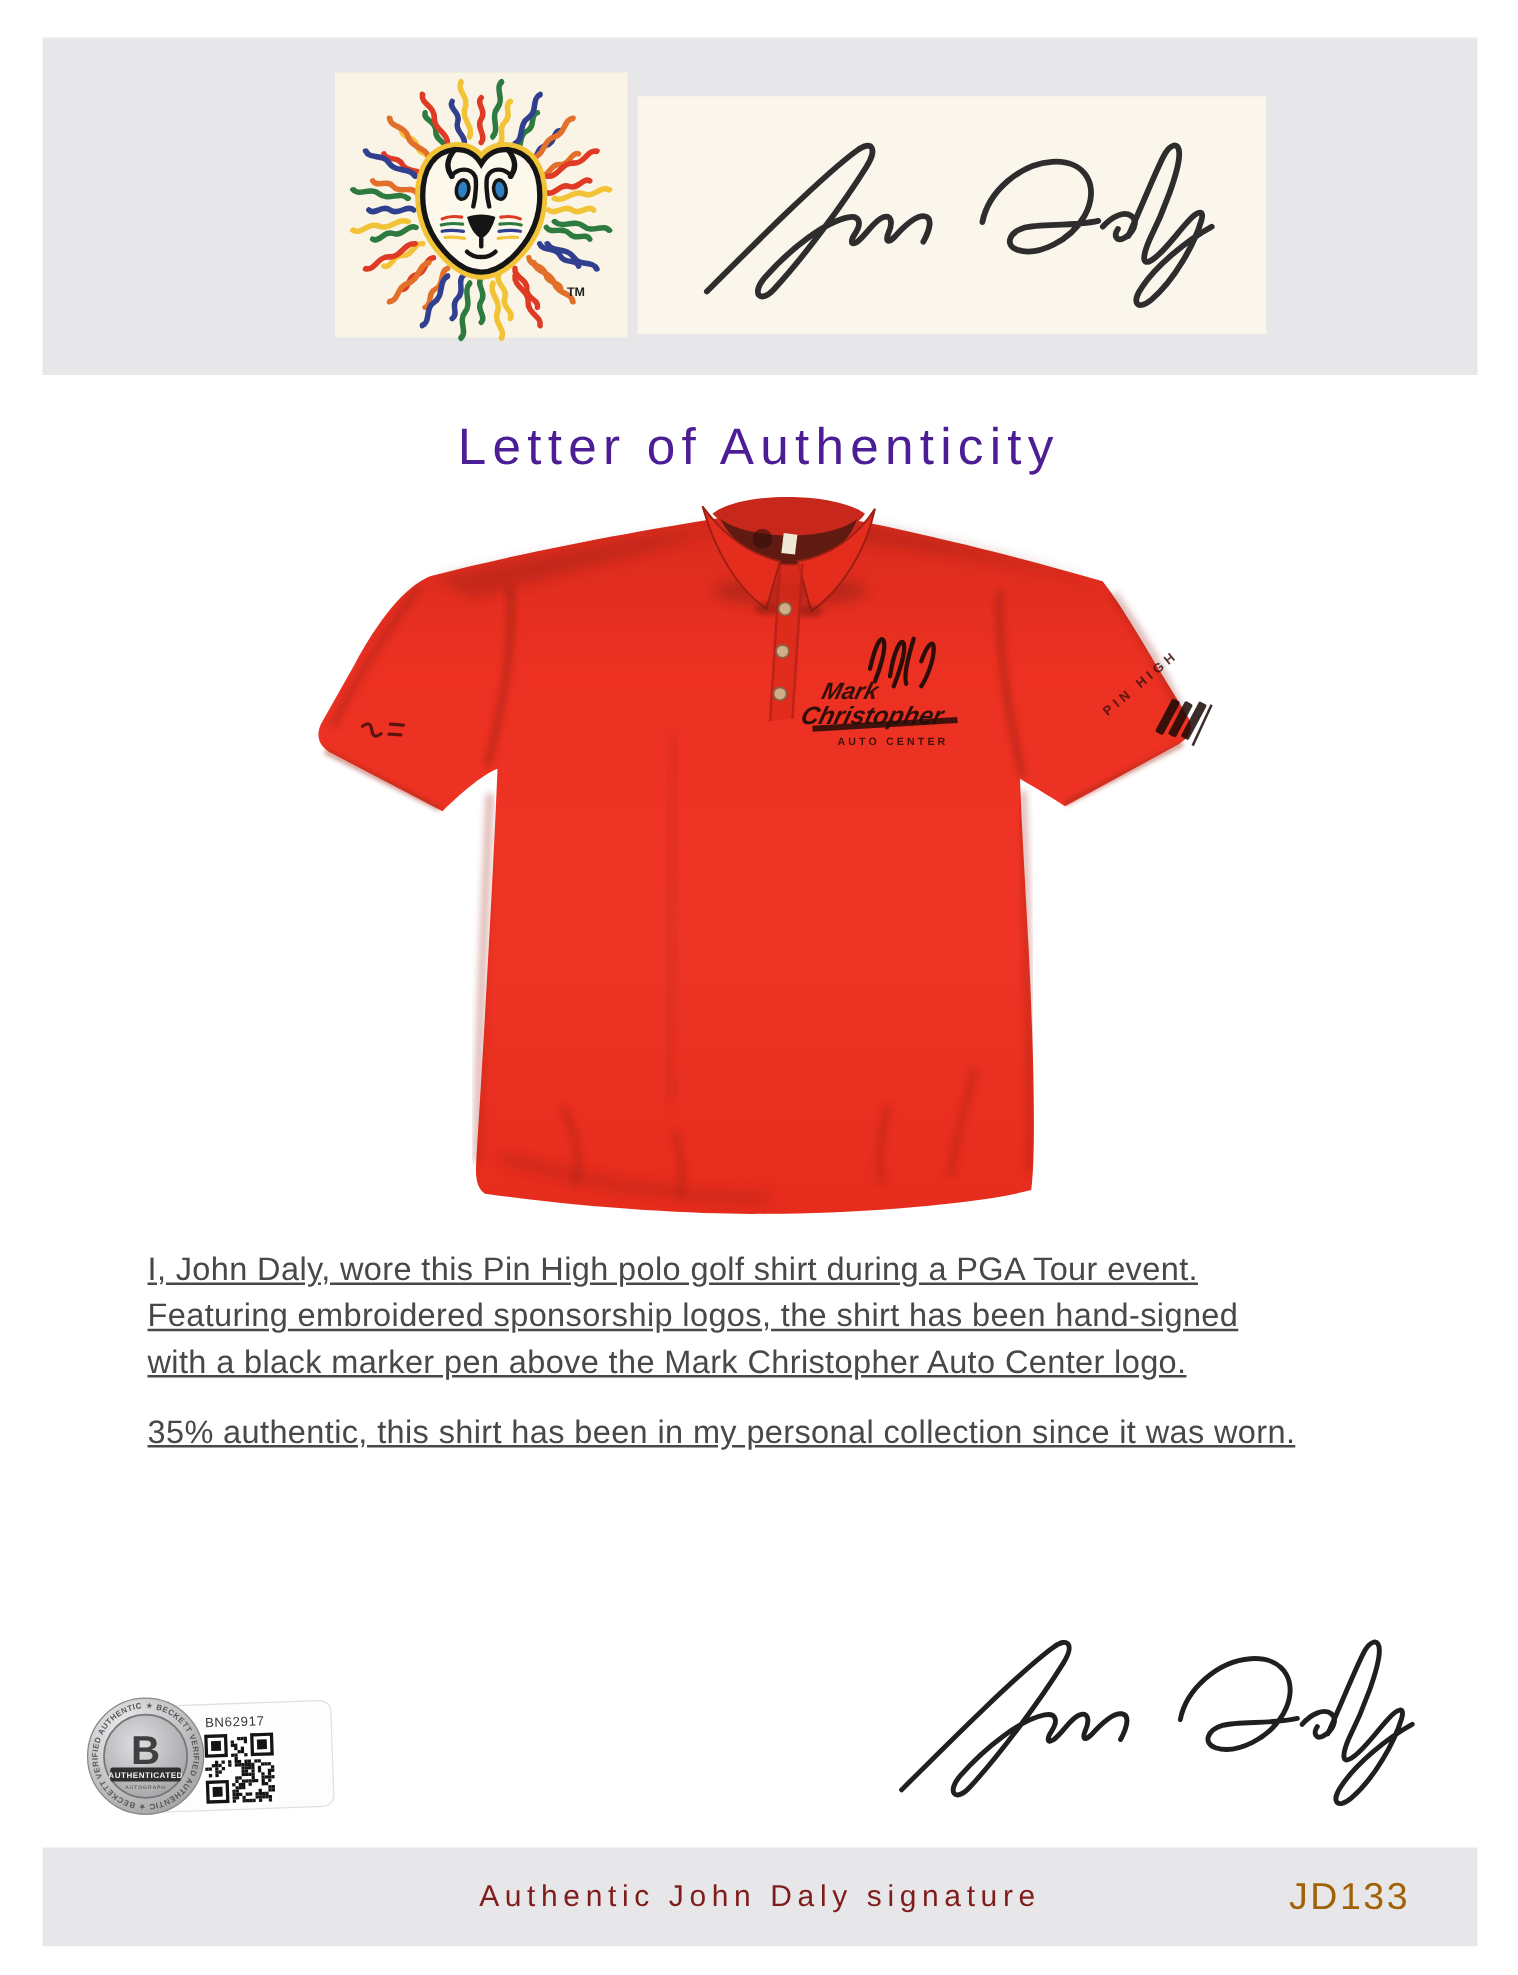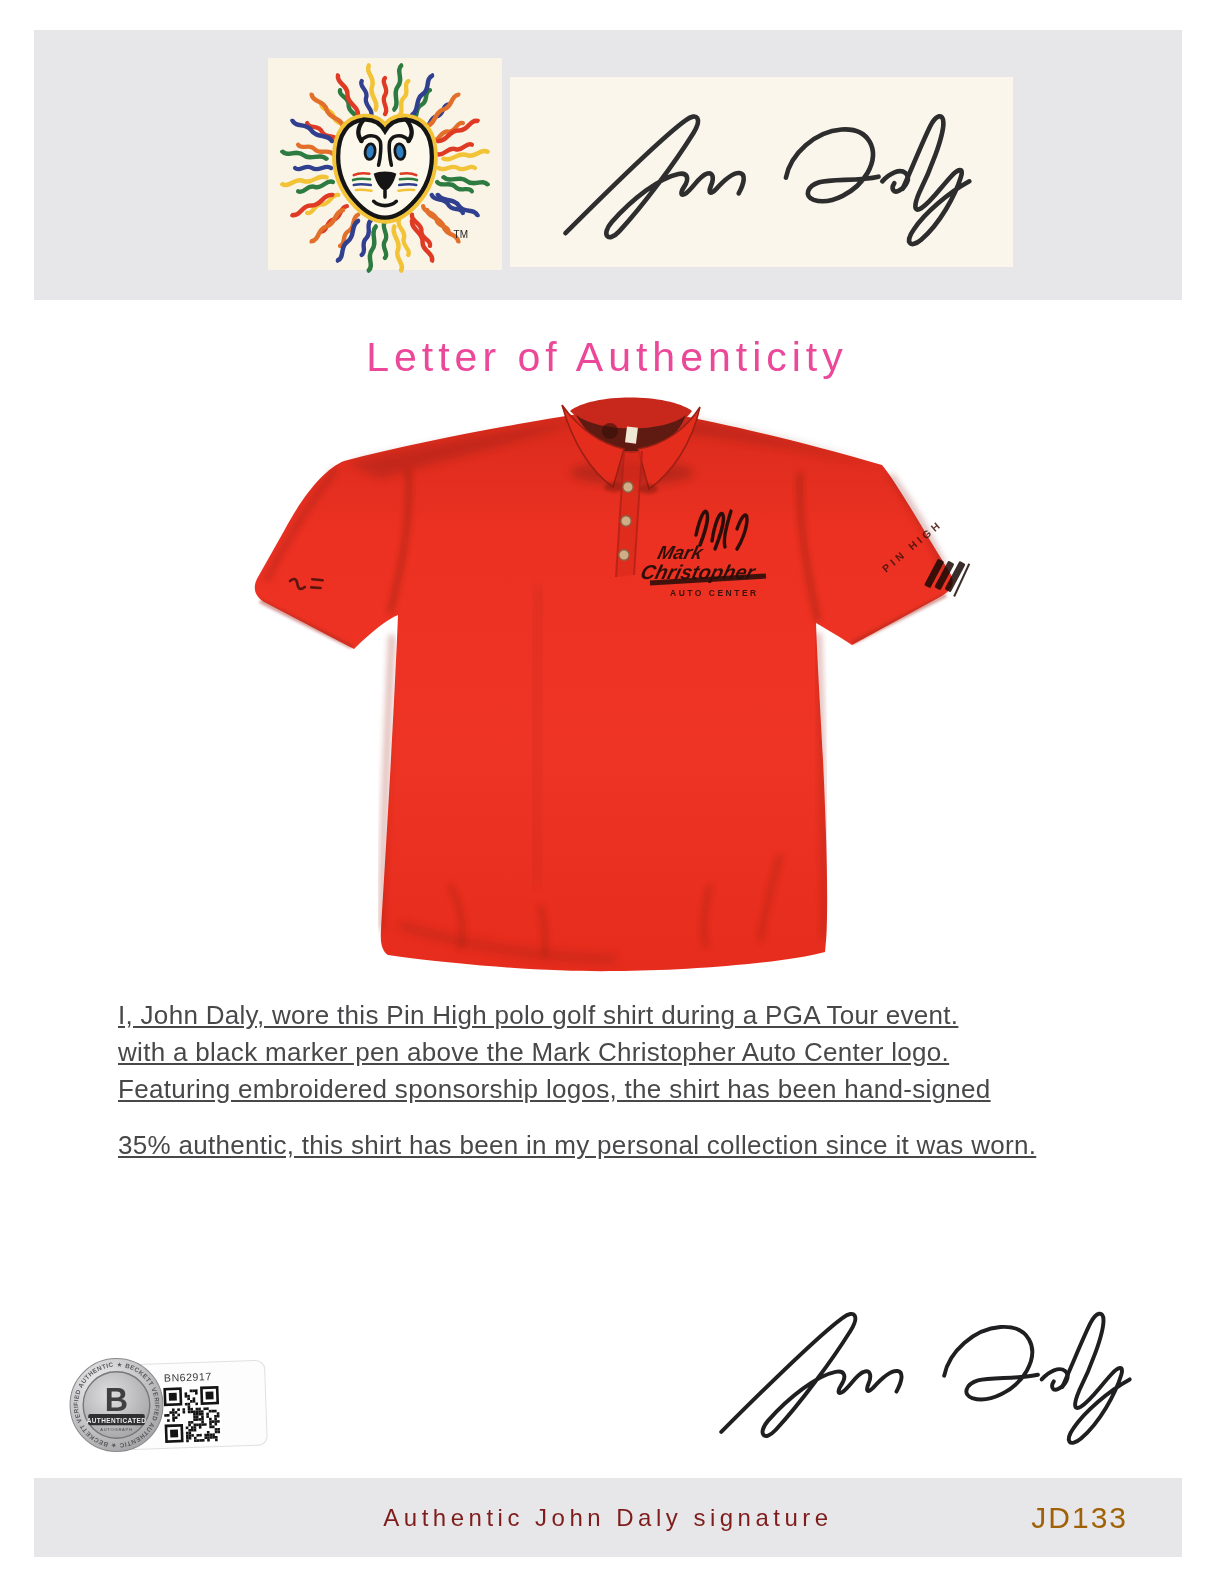--- a/index.html
+++ b/index.html
@@ -2,26 +2,26 @@
 <html><head>
 <meta charset="utf-8">
 <style>
   html,body{margin:0;padding:0;background:#ffffff;}
   .page{position:relative;width:1214px;height:1580px;background:#ffffff;overflow:hidden;
         font-family:"Liberation Sans","DejaVu Sans",sans-serif;}
   
   .banner{position:absolute;left:34px;top:30px;width:1148px;height:270px;background:#e7e7e9;}
   .lion-panel{position:absolute;left:234px;top:28px;width:234px;height:212px;background:#faf4e6;}
   .lion-panel svg{position:absolute;left:11px;top:4px;}
-  .tm{position:absolute;right:34px;bottom:30px;font-size:10px;font-weight:normal;color:#222;letter-spacing:0;}
+  .tm{position:absolute;right:34px;bottom:30px;font-size:10px;font-weight:bold;color:#222;letter-spacing:0;}
   .sig-panel{position:absolute;left:476px;top:47px;width:503px;height:190px;background:#fbf6ec;}
   .sig-panel svg{position:absolute;left:24px;top:8px;}
   
   .title{position:absolute;left:0;top:334px;width:100%;margin:0;text-align:center;
-         font-size:41px;font-weight:400;letter-spacing:5px;color:#ec4899;}
+         font-size:41px;font-weight:400;letter-spacing:5px;color:#4c1d95;}
   
   .shirt-wrap{position:absolute;left:240px;top:385px;width:740px;height:610px;}
   
   .body-text{position:absolute;left:118px;top:997px;width:1020px;color:#48484a;}
   .body-text p{margin:0;padding:0;font-size:26px;line-height:37px;letter-spacing:0.3px;}
   .body-text p + p{margin-top:19px;}
   .body-text .line{display:block;text-decoration:underline;}
   
   .beckett{position:absolute;left:64px;top:1350px;width:212px;height:110px;}
   
@@ -208,22 +208,22 @@
 
       <g transform="translate(50,196) rotate(22)" opacity="0.75">
         <path d="M 0,0 q 4,-7 8,0 q 4,7 8,0 M 20,-10 l 10,-3 M 22,-2 l 9,-3" fill="none" stroke="#2c0c08" stroke-width="2.6" stroke-linecap="round"></path>
       </g>
     </svg>
   </div>
 
   <div class="body-text">
     <p>
       <span class="line">I, John Daly, wore this Pin High polo golf shirt during a PGA Tour event.</span>
+      <span class="line">Featuring embroidered sponsorship logos, the shirt has been hand-signed</span>
       <span class="line">with a black marker pen above the Mark Christopher Auto Center logo.</span>
-      <span class="line">Featuring embroidered sponsorship logos, the shirt has been hand-signed</span>
     </p>
     <p>
       <span class="line">35% authentic, this shirt has been in my personal collection since it was worn.</span>
     </p>
   </div>
 
   <div class="beckett">
     <svg width="212" height="110" viewBox="0 0 210 108">
       <defs>
         <radialGradient id="silver1" cx="0.35" cy="0.3" r="0.9">

